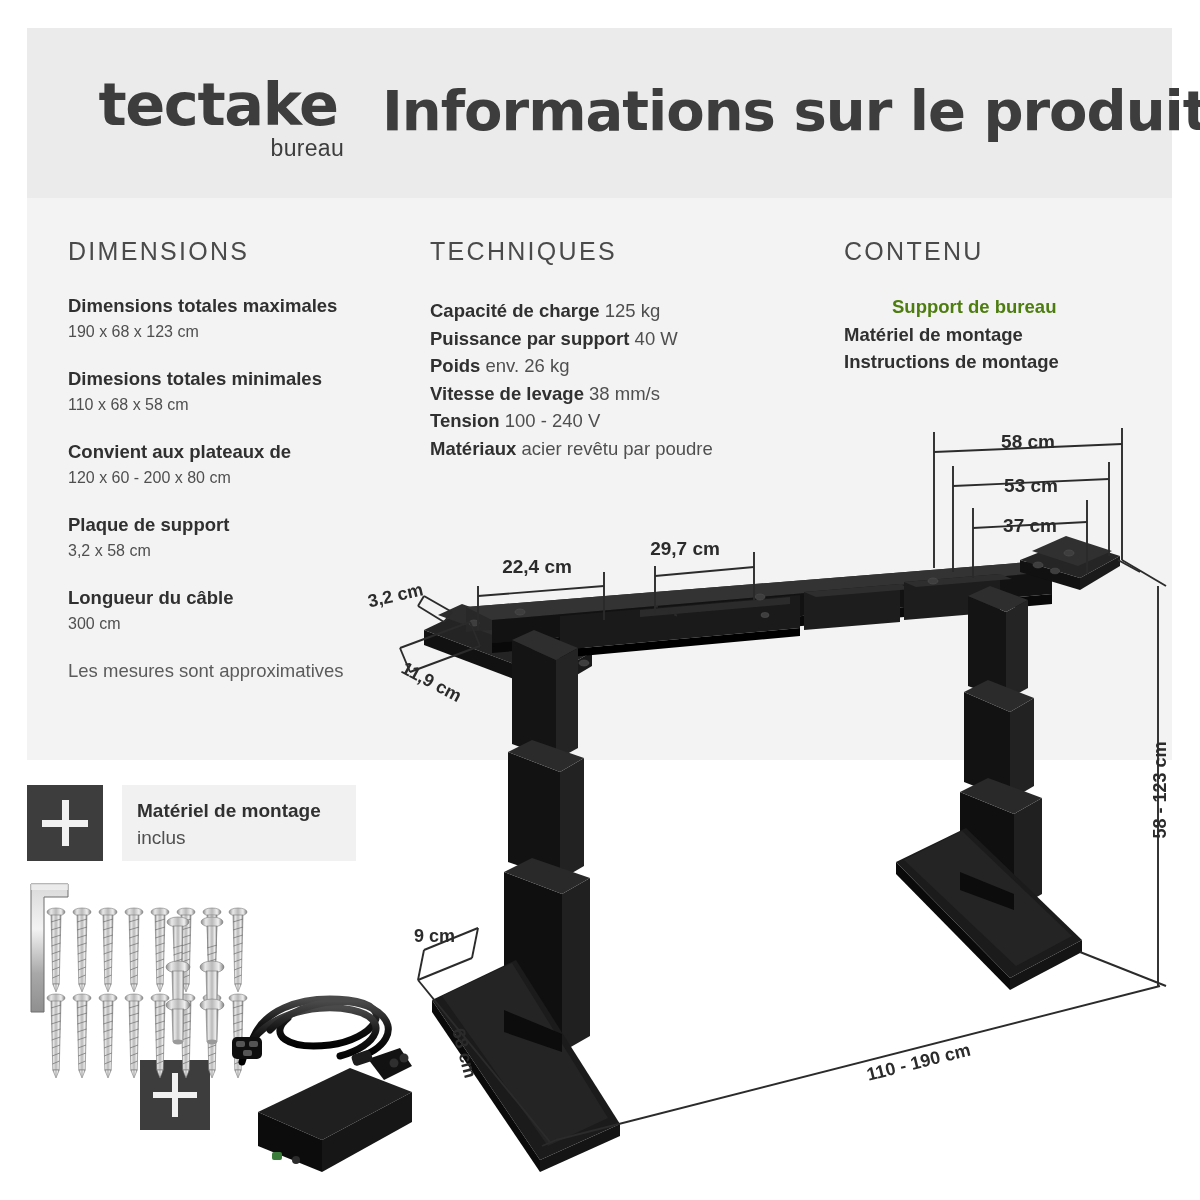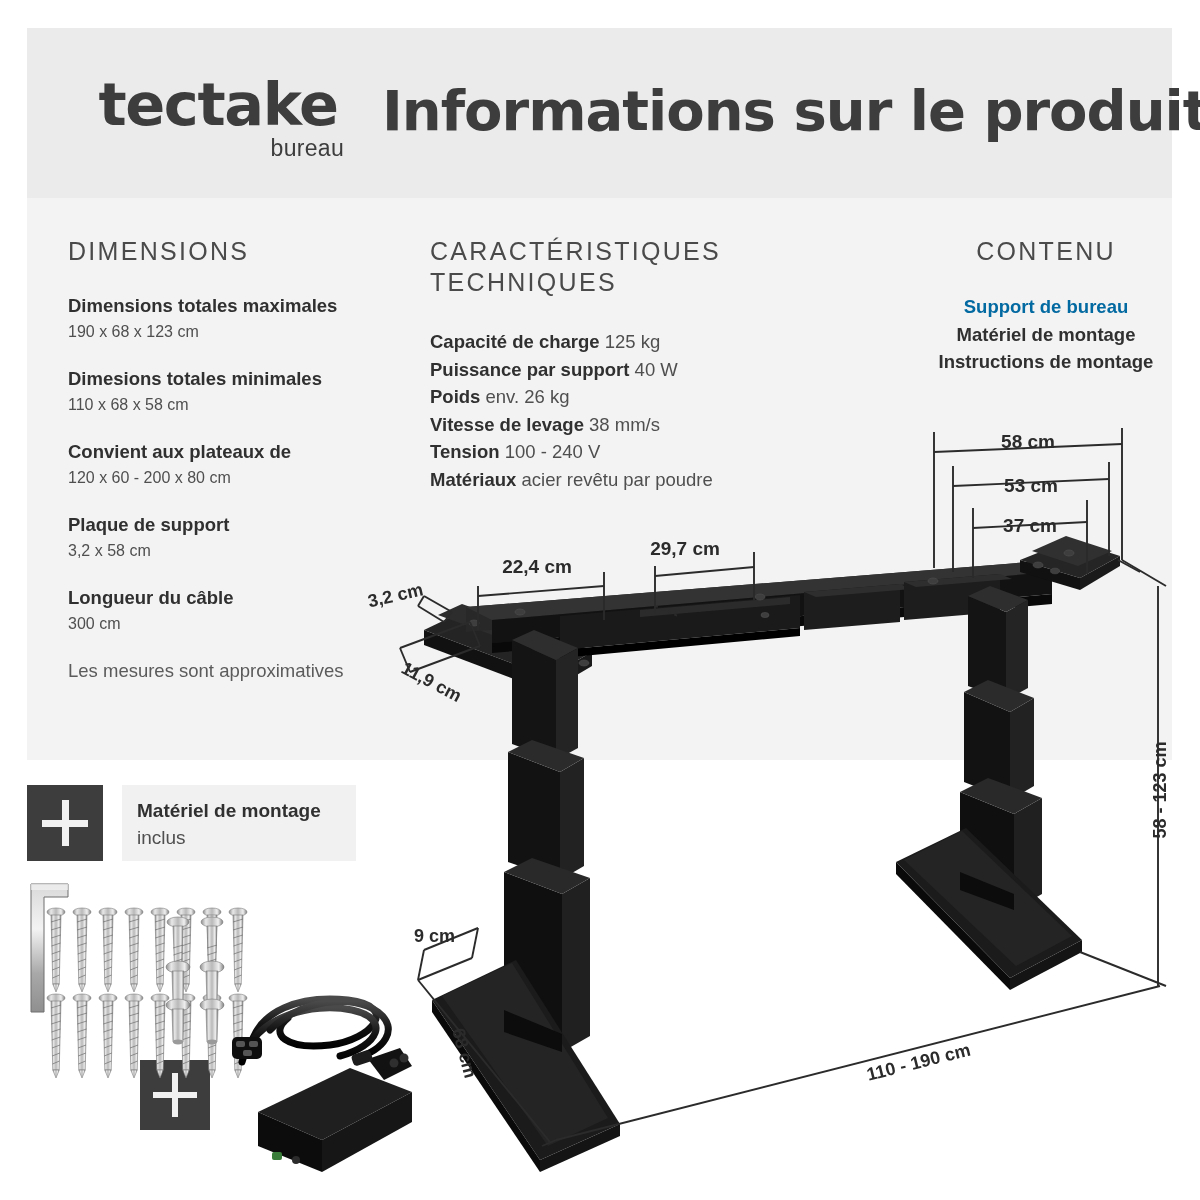--- a/index.html
+++ b/index.html
@@ -101,21 +101,20 @@
   <div class="grp">
     <div class="lbl">Longueur du câble</div>
     <div class="val">300 cm</div>
   </div>
 
   <div class="note">Les mesures sont approximatives</div>
 </div>
 
 <div class="col tight" style="left:430px;top:236px;width:400px;">
   <div class="col-head" style="margin-bottom:30px;">
-    <div>CARACTÉRISTIQUES</div>
     <div>TECHNIQUES</div>
   </div>
 
   <div class="ln">
     <b>Capacité de charge</b>
     <span>125 kg</span>
   </div>
   <div class="ln">
     <b>Puissance par support</b>
     <span>40 W</span>
@@ -131,23 +130,23 @@
   <div class="ln">
     <b>Tension</b>
     <span>100 - 240 V</span>
   </div>
   <div class="ln">
     <b>Matériaux</b>
     <span>acier revêtu par poudre</span>
   </div>
 </div>
 
-<div class="col tight" style="left:896px;top:236px;width:300px;text-align:center;">
+<div class="col tight" style="left:844px;top:236px;width:300px;">
   <div class="col-head">CONTENU</div>
-  <div class="ln" style="font-weight:700;color:#0369a1;">Support de bureau</div>
+  <div class="ln" style="font-weight:700;color:#4d7c0f;margin-left:48px;">Support de bureau</div>
   <div class="ln" style="font-weight:700;color:#303030;">Matériel de montage</div>
   <div class="ln" style="font-weight:700;color:#303030;">Instructions de montage</div>
 </div>
 
 <div class="mmbar"></div>
 <div class="plusbox" style="left:27px;top:785px;width:76px;height:76px;">
   <span class="pv" style="left:35px;top:15px;width:7px;height:46px;"></span>
   <span class="ph" style="left:15px;top:35px;width:46px;height:7px;"></span>
 </div>
 <div class="mmtxt">

